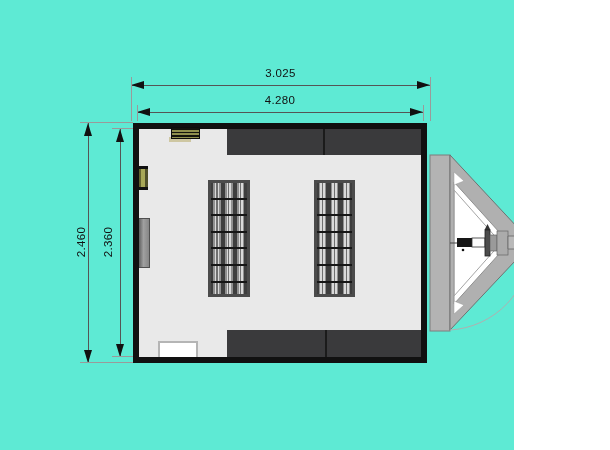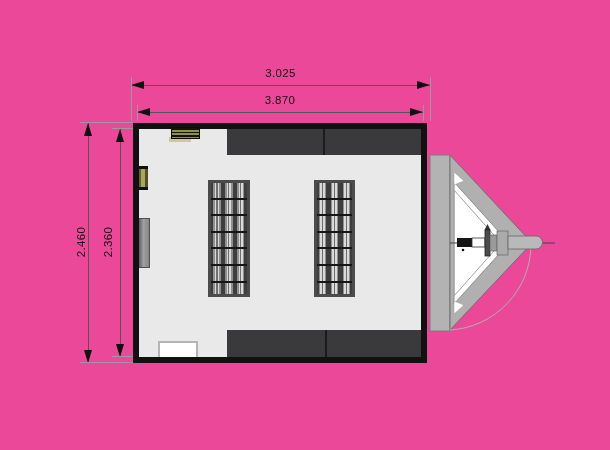--- a/index.html
+++ b/index.html
@@ -1,17 +1,17 @@
 <!DOCTYPE html>
 <html style="--wall: #111111; --floor: #e9e9e9; --band: #3a3a3c; --panel_frame: #4b4b4b; --olive: #8f8f4e; --metal: #b3b3b3; --dim_text: #111111;"><head>
 <meta charset="utf-8">
 <style>
   html,body{margin:0;padding:0;background:#fff;}
   .stage{
-    position:relative;width:610px;height:450px;background:#ec4899;overflow:hidden;
+    position:relative;width:514px;height:450px;background:#5eead4;overflow:hidden;
     font-family:"Liberation Sans",sans-serif;color:#111;
   }
   
   .body{
     position:absolute;left:133px;top:123px;width:294px;height:240px;
     box-sizing:border-box;border:6px solid var(--wall,#111);
     background:var(--floor,#e9e9e9);
   }
   .band{position:absolute;background:var(--band,#3a3a3c);}
   .band-top{left:88px;top:0;width:194px;height:26px;}
@@ -69,21 +69,21 @@
 
 <div class="stage">
 
   <div class="dim-label" style="left:131px;top:67px;width:299px;">3.025</div>
   <div class="dline" style="left:131px;top:85px;width:299px;height:1px;"></div>
   <div class="arr arr-left" style="left:131px;top:81px;"></div>
   <div class="arr arr-right" style="left:417px;top:81px;"></div>
   <div class="ext" style="left:131px;top:77px;width:1px;height:44px;"></div>
   <div class="ext" style="left:430px;top:77px;width:1px;height:44px;"></div>
 
-  <div class="dim-label" style="left:137px;top:94px;width:286px;">3.870</div>
+  <div class="dim-label" style="left:137px;top:94px;width:286px;">4.280</div>
   <div class="dline" style="left:137px;top:112px;width:286px;height:1px;"></div>
   <div class="arr arr-left" style="left:137px;top:108px;"></div>
   <div class="arr arr-right" style="left:410px;top:108px;"></div>
   <div class="ext" style="left:137px;top:105px;width:1px;height:16px;"></div>
   <div class="ext" style="left:423px;top:105px;width:1px;height:16px;"></div>
 
   <div class="dim-label vert" style="left:53px;top:236px;width:55px;">2.460</div>
   <div class="dline" style="left:88px;top:123px;width:1px;height:240px;"></div>
   <div class="arr arr-up" style="left:84px;top:123px;"></div>
   <div class="arr arr-down" style="left:84px;top:350px;"></div>

